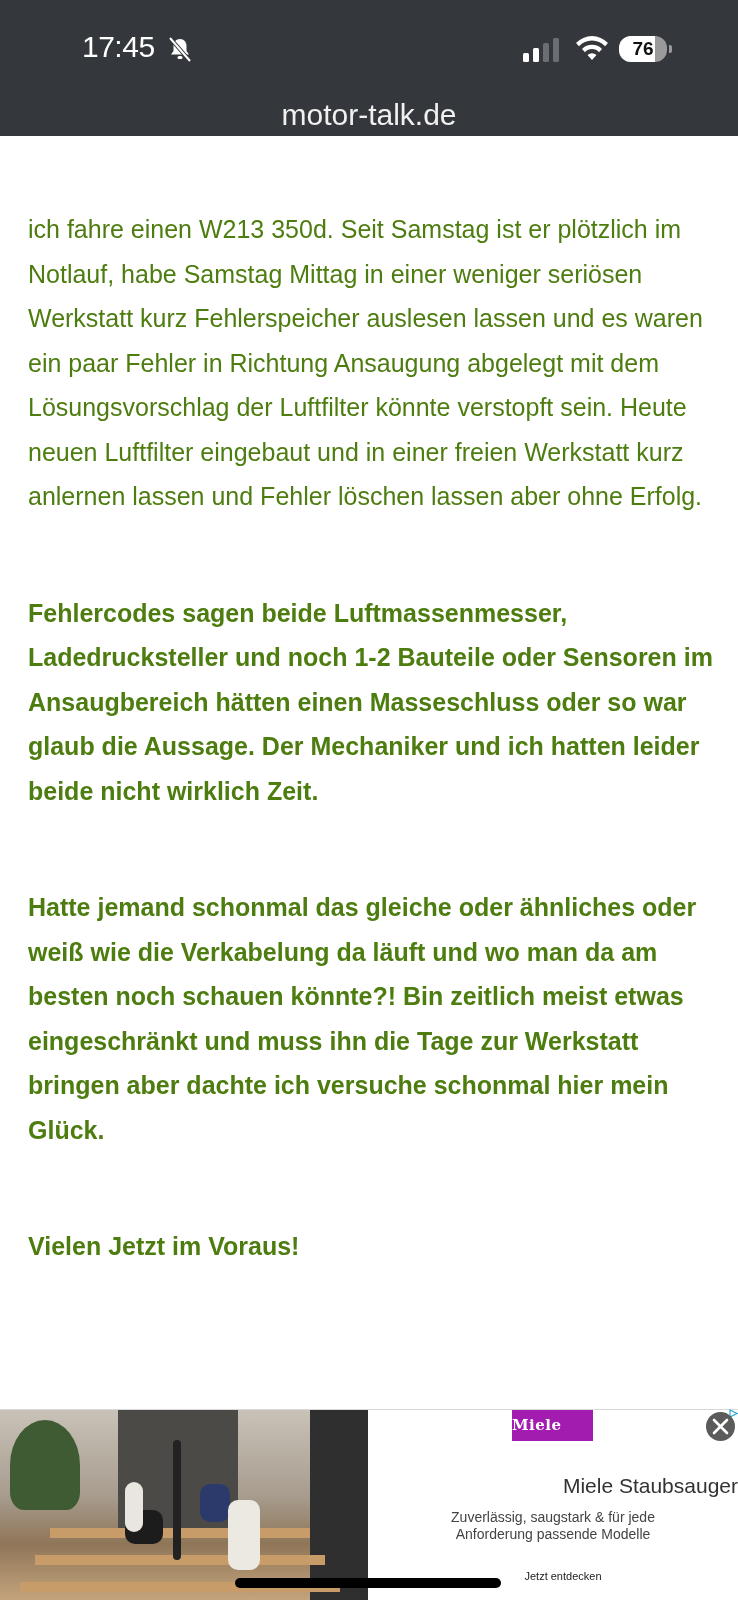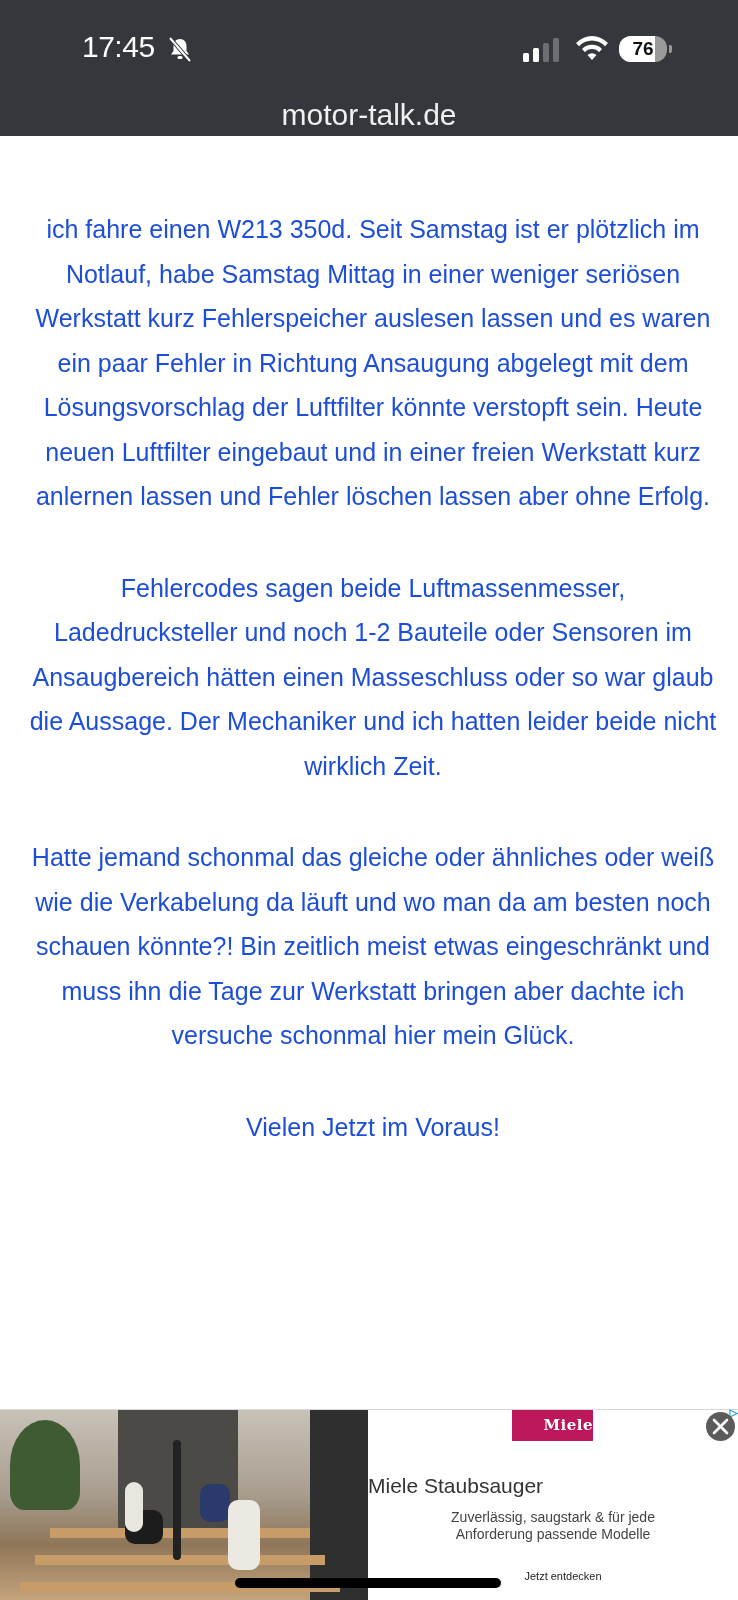--- a/index.html
+++ b/index.html
@@ -11,36 +11,36 @@
   .bell { position: absolute; left: 166px; top: 35px; width: 28px; height: 28px; }
   .signal { position: absolute; left: 523px; top: 38px; width: 38px; height: 24px; }
   .wifi { position: absolute; left: 575px; top: 36px; width: 34px; height: 26px; }
   .battery { position: absolute; left: 619px; top: 36px; width: 52px; height: 26px; }
   .battery-body { position: absolute; left: 0; top: 0; width: 48px; height: 26px; border-radius: 12px; background: #9a9a9a; overflow: hidden; }
   .battery-fill { position: absolute; left: 0; top: 0; width: 36px; height: 26px; background: #ffffff; }
   .battery-text { position: absolute; left: 0; top: 0; width: 48px; height: 26px; line-height: 26px; text-align: center; color: #111; font-weight: 700; font-size: 19px; }
   .battery-tip { position: absolute; left: 50px; top: 9px; width: 3px; height: 8px; border-radius: 0 2px 2px 0; background: #9a9a9a; }
   .url { position: absolute; left: 0; top: 98px; width: 738px; text-align: center; font-size: 30px; color: #f0f0f0; }
 
-  .content { position: absolute; left: 28px; top: 207px; width: 690px; font-size: 25px; line-height: 44.5px; color: #1d4ed8; text-align: center; }
+  .content { position: absolute; left: 28px; top: 207px; width: 690px; font-size: 25px; line-height: 44.5px; color: #4d7c0f; }
   .content p { white-space: pre-line; }
-  .content p + p { margin-top: 47px; }
+  .content p + p { margin-top: 72px; font-weight: bold; }
 
   .ad { position: absolute; left: 0; top: 1409px; width: 738px; height: 191px; background: #ffffff; border-top: 1px solid #d8d8d8; }
   .ad-image { position: absolute; left: 0; top: 0; width: 368px; height: 191px; overflow: hidden;
     background: linear-gradient(180deg, #c9c2b8 0%, #a79c8e 45%, #8f7658 70%, #c4a47d 100%); }
   .ad-wall { position: absolute; left: 118px; top: 0; width: 120px; height: 120px; background: #4b4a47; }
   .ad-wall2 { position: absolute; left: 310px; top: 0; width: 58px; height: 191px; background: #2f2f2f; }
   .ad-step { position: absolute; height: 10px; background: #c89c68; }
   .ad-plant { position: absolute; left: 10px; top: 10px; width: 70px; height: 90px; border-radius: 50% 50% 20% 20%; background: #3f5b34; }
   .ad-vac { position: absolute; border-radius: 10px; }
   .ad-copy { position: absolute; left: 368px; top: 0; width: 370px; height: 191px; }
-  .miele-logo { position: absolute; left: 144px; top: 0; width: 81px; height: 31px; background: #be185d; color: #fff;
-    font-family: "DejaVu Serif", serif; font-weight: 700; font-size: 15px; line-height: 31px; text-align: right; letter-spacing: 0.5px; }
-  .ad-title { position: absolute; left: 0; top: 64px; width: 370px; text-align: left; font-size: 21px; color: #333; }
+  .miele-logo { position: absolute; left: 144px; top: 0; width: 81px; height: 31px; background: #a21caf; color: #fff;
+    font-family: "DejaVu Serif", serif; font-weight: 700; font-size: 15px; line-height: 31px; text-align: left; letter-spacing: 0.5px; }
+  .ad-title { position: absolute; left: 0; top: 64px; width: 370px; text-align: right; font-size: 21px; color: #333; }
   .ad-sub { position: absolute; left: 0; top: 99px; width: 370px; text-align: center; font-size: 14px; line-height: 17px; color: #444; white-space: pre-line; }
   .ad-cta { position: absolute; left: 0; top: 160px; width: 370px; text-align: center; font-size: 11px; color: #222; padding-left: 20px; }
   .ad-close { position: absolute; left: 706px; top: 1412px; width: 29px; height: 29px; border-radius: 50%; background: #5b5b5b; }
   .ad-close svg { position: absolute; left: 6px; top: 6px; }
   .adchoice { position: absolute; left: 729px; top: 1409px; width: 9px; height: 9px; }
   .home-indicator { position: absolute; left: 235px; top: 1578px; width: 266px; height: 10px; border-radius: 5px; background: #000; }
 </style>
 </head>
 <body>
 

